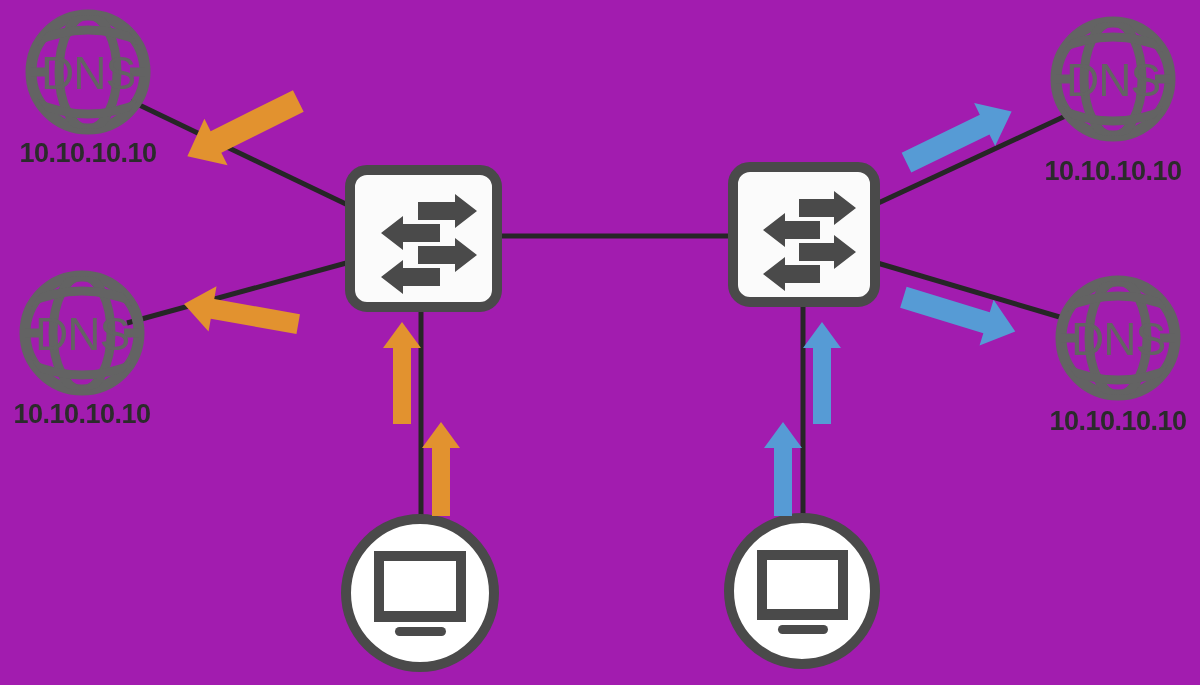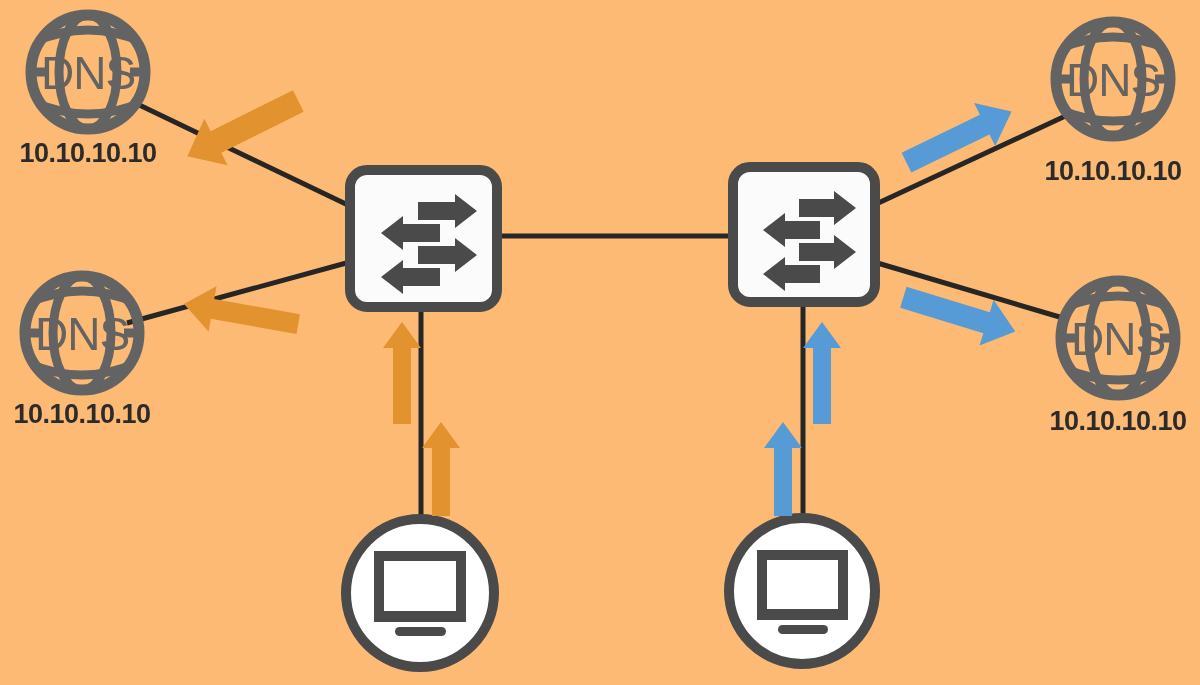--- a/index.html
+++ b/index.html
@@ -7,21 +7,21 @@
     padding: 0;
     background: #ffffff;
   }
   body {
     font-family: "Liberation Sans", sans-serif;
   }
   #diagram-root {
     position: relative;
     width: 1200px;
     height: 685px;
-    background: #fdba74;
+    background: #a21caf;
     overflow: hidden;
   }
   #diagram-svg {
     position: absolute;
     top: 0;
     left: 0;
     width: 1200px;
     height: 685px;
     display: block;
   }

